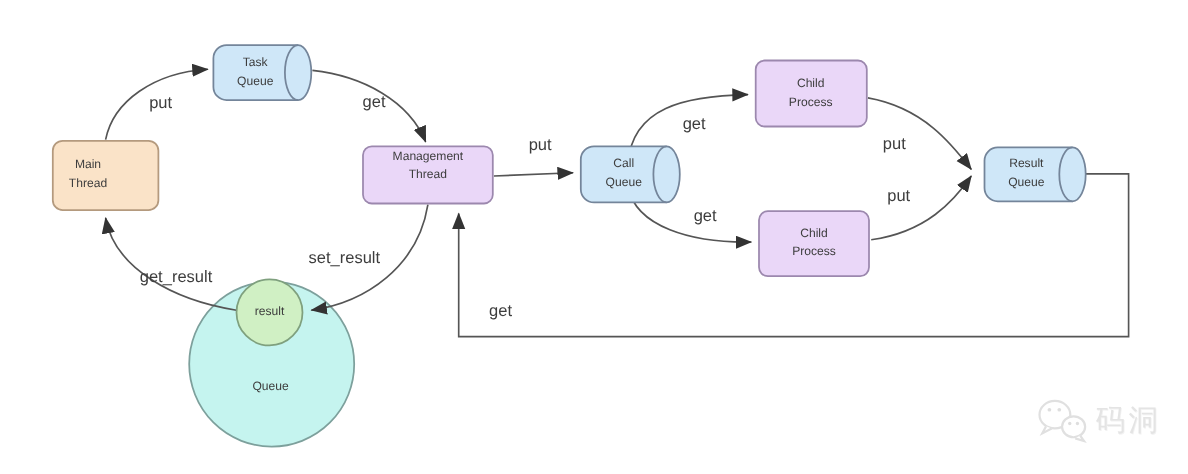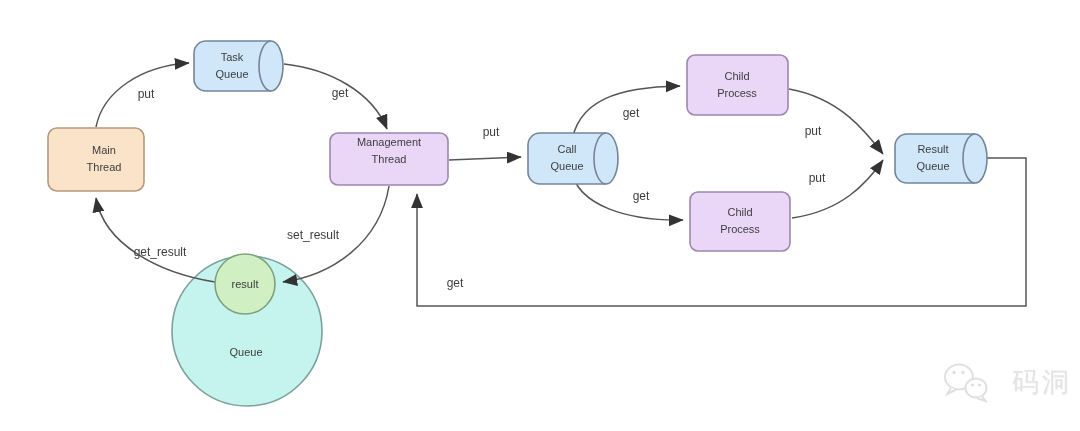--- a/index.html
+++ b/index.html
@@ -6,23 +6,23 @@
   .stage{
     position:relative;width:1080px;height:431px;background:#ffffff;overflow:hidden;
     font-family:"Liberation Sans","DejaVu Sans",sans-serif;
   }
   .stage svg.artwork{position:absolute;left:0;top:0;}
   .lbl{
     position:absolute;transform:translate(-50%,-50%);
     color:#3d3d3d;font-size:11px;line-height:17px;text-align:center;white-space:nowrap;
   }
   .lbl span{display:block;}
-  .edge-lbl{font-size:12px;}
+  .edge-lbl{font-size:15px;}
   .watermark{
-    position:absolute;left:940px;top:360px;display:flex;align-items:center;gap:20px;
+    position:absolute;left:940px;top:360px;display:flex;align-items:center;gap:4px;
     color:#e4e4e4;
   }
   .wm-text{
     font-size:27px;letter-spacing:3px;color:#e4e4e4;
     text-shadow:0.5px 0.5px 0 #f2f2f2;
     font-weight:400;line-height:40px;
   }
 </style>
 </head>
 <body>
@@ -69,21 +69,21 @@
     <rect x="690" y="192" width="100" height="59" rx="8" fill="#ead7f8" stroke="#9c88ae" stroke-width="1.6"></rect>
 
     <g>
       <path d="M 907,134 L 975,134 A 12,24.5 0 0 1 975,183 L 907,183 A 12,12 0 0 1 895,171 L 895,146 A 12,12 0 0 1 907,134 Z" fill="#cfe7f8" stroke="#74859a" stroke-width="1.6"></path>
       <path d="M 975,134 A 12,24.5 0 0 0 975,183" fill="none" stroke="#74859a" stroke-width="1.6"></path>
     </g>
 
     <circle cx="245" cy="284" r="30" fill="#d0f0c4" stroke="#7fa07e" stroke-width="1.6"></circle>
   </svg>
 
-  <div class="lbl" style="left:104px;top:159px">
+  <div class="lbl" style="left:80px;top:159px">
     <span>Main</span>
     <span>Thread</span>
   </div>
   <div class="lbl" style="left:232px;top:66px">
     <span>Task</span>
     <span>Queue</span>
   </div>
   <div class="lbl" style="left:389px;top:151px">
     <span>Management</span>
     <span>Thread</span>

